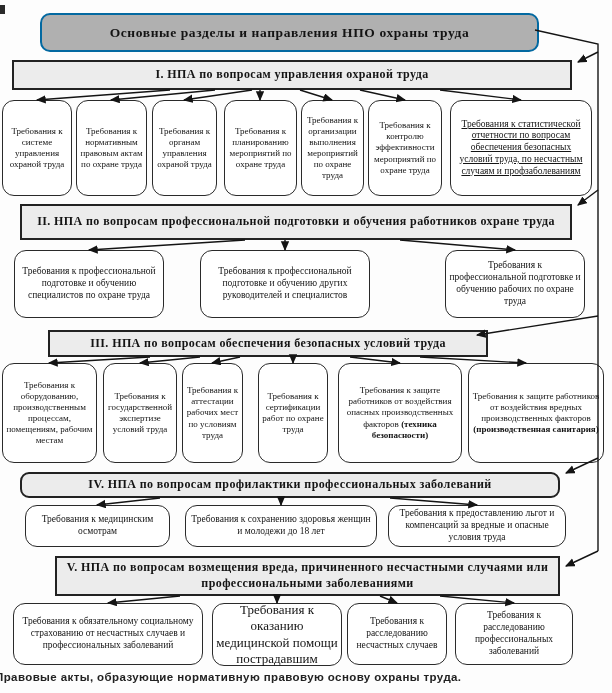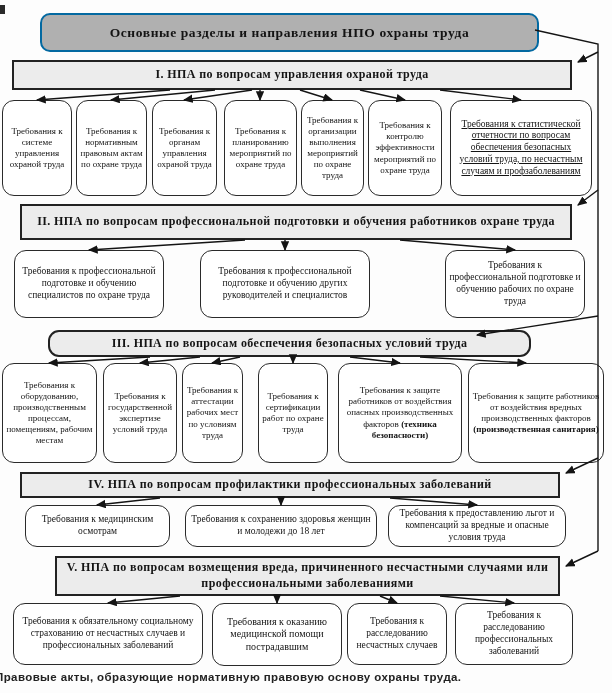--- a/index.html
+++ b/index.html
@@ -116,21 +116,21 @@
   <div class="node" style="left:14px;top:250px;width:150px;height:68px;font-size:9.5px;">
     <div class="txt"><span>Требования к профессиональной подготовке и обучению специалистов по охране труда</span></div>
     </div>
   <div class="node" style="left:200px;top:250px;width:170px;height:68px;font-size:9.5px;">
     <div class="txt"><span>Требования к профессиональной подготовке и обучению других руководителей и специалистов</span></div>
     </div>
   <div class="node" style="left:445px;top:250px;width:140px;height:68px;font-size:9.5px;">
     <div class="txt"><span>Требования к профессиональной подготовке и обучению рабочих по охране труда</span></div>
     </div>
 
-  <div class="hdr" style="left:48px;top:330px;width:483px;height:27px;border-radius:11px;">III. НПА по вопросам обеспечения безопасных условий труда</div>
+  <div class="hdr" style="left:48px;top:330px;width:440px;height:27px;">III. НПА по вопросам обеспечения безопасных условий труда</div>
   <div class="node" style="left:2px;top:363px;width:95px;height:100px;">
     <div class="txt"><span>Требования к оборудованию, производственным процессам, помещениям, рабочим местам</span></div>
     </div>
   <div class="node" style="left:103px;top:363px;width:74px;height:100px;">
     <div class="txt"><span>Требования к государственной экспертизе условий труда</span></div>
     </div>
   <div class="node" style="left:182px;top:363px;width:61px;height:100px;">
     <div class="txt"><span>Требования к аттестации рабочих мест по условиям труда</span></div>
     </div>
   <div class="node" style="left:258px;top:363px;width:70px;height:100px;">
@@ -138,36 +138,36 @@
     </div>
   <div class="node" style="left:338px;top:363px;width:124px;height:100px;">
     <div class="txt"><span>Требования к защите работников от воздействия опасных производственных факторов</span>
       <b>(техника безопасности)</b></div>
     </div>
   <div class="node" style="left:468px;top:363px;width:136px;height:100px;">
     <div class="txt"><span>Требования к защите работников от воздействия вредных производственных факторов</span>
       <b>(производственная санитария)</b></div>
     </div>
 
-  <div class="hdr" style="left:20px;top:472px;width:540px;height:26px;">IV. НПА по вопросам профилактики профессиональных заболеваний</div>
+  <div class="hdr" style="left:20px;top:472px;width:540px;height:26px;border-radius:9px;">IV. НПА по вопросам профилактики профессиональных заболеваний</div>
   <div class="node" style="left:25px;top:505px;width:145px;height:42px;font-size:9.5px;">
     <div class="txt"><span>Требования к медицинским осмотрам</span></div>
     </div>
   <div class="node" style="left:185px;top:505px;width:192px;height:42px;font-size:9.5px;">
     <div class="txt"><span>Требования к сохранению здоровья женщин и молодежи до 18 лет</span></div>
     </div>
   <div class="node" style="left:388px;top:505px;width:178px;height:42px;font-size:9.5px;">
     <div class="txt"><span>Требования к предоставлению льгот и компенсаций за вредные и опасные условия труда</span></div>
     </div>
 
   <div class="hdr" style="left:55px;top:556px;width:505px;height:40px;">V. НПА по вопросам возмещения вреда, причиненного несчастными случаями или профессиональными заболеваниями</div>
   <div class="node" style="left:13px;top:603px;width:190px;height:62px;font-size:9.5px;">
     <div class="txt"><span>Требования к обязательному социальному страхованию от несчастных случаев и профессиональных заболеваний</span></div>
     </div>
-  <div class="node" style="left:212px;top:603px;width:130px;height:63px;font-size:10px;text-align:center;">
+  <div class="node" style="left:212px;top:603px;width:130px;height:63px;font-size:13px;text-align:center;">
     <div class="txt"><span>Требования к оказанию медицинской помощи пострадавшим</span></div>
     </div>
   <div class="node" style="left:347px;top:603px;width:100px;height:62px;font-size:9.5px;">
     <div class="txt"><span>Требования к расследованию несчастных случаев</span></div>
     </div>
   <div class="node" style="left:455px;top:603px;width:118px;height:62px;font-size:9.5px;">
     <div class="txt"><span>Требования к расследованию профессиональных заболеваний</span></div>
     </div>
 
   <div class="caption">Правовые акты, образующие нормативную правовую основу охраны труда.</div>

